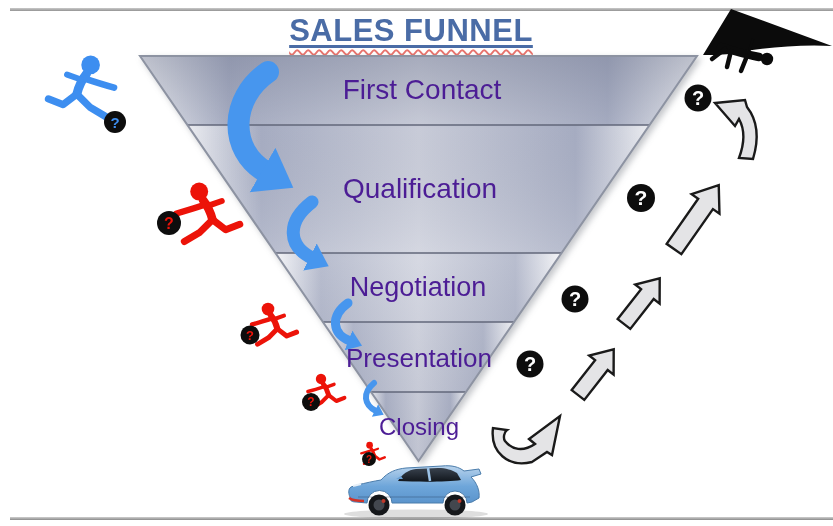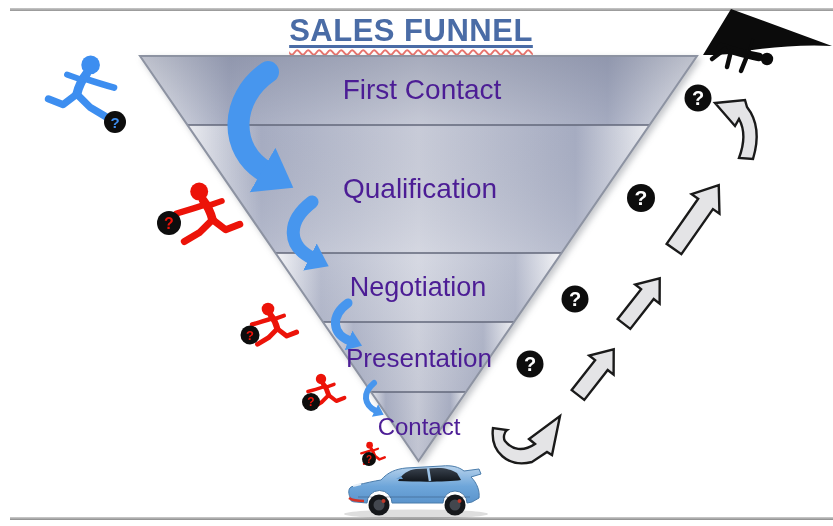--- a/index.html
+++ b/index.html
@@ -169,15 +169,15 @@
       <circle cx="455" cy="505" r="5.5" fill="#43474e"></circle>
       <circle cx="459.5" cy="501" r="2" fill="#c0392b"></circle>
       <path d="M 353,486 L 361,484" stroke="#e8f0f8" stroke-width="2"></path>
     </g>
   </svg>
 
   <div class="stage-label s1">First Contact</div>
   <div class="stage-label s2">Qualification</div>
   <div class="stage-label s3">Negotiation</div>
   <div class="stage-label s4">Presentation</div>
-  <div class="stage-label s5">Contact</div>
+  <div class="stage-label s5">Closing</div>
 
 </div>
 
 </body></html>

